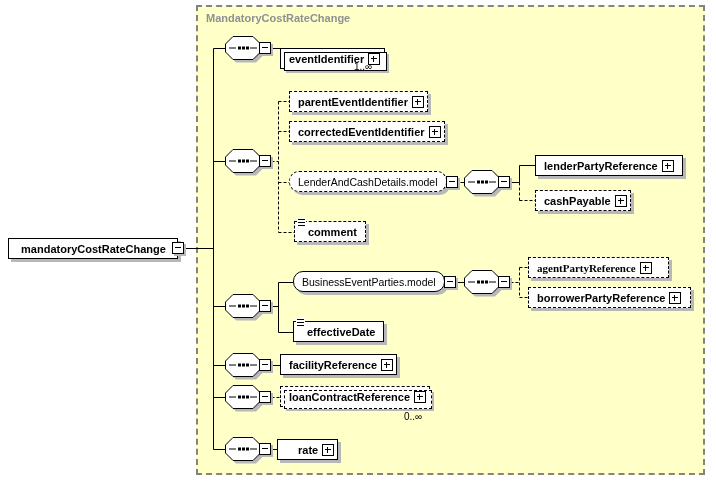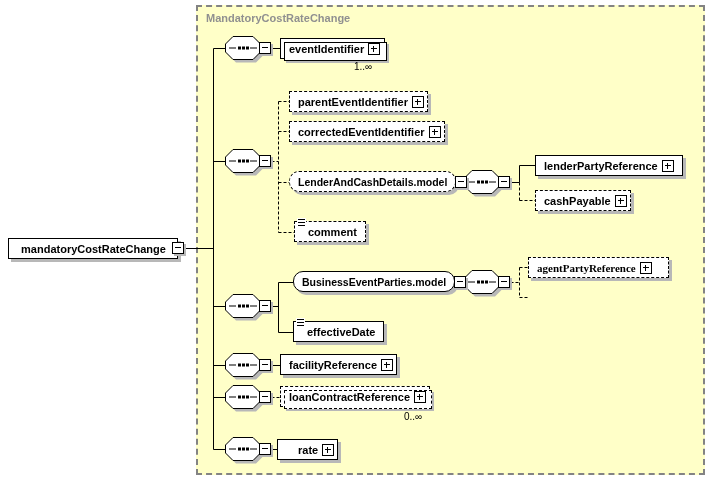--- a/index.html
+++ b/index.html
@@ -36,21 +36,21 @@
   .stacked::before{
     content:"";position:absolute;left:3px;top:3px;width:100%;height:100%;
     border:1px solid #000;background:#fff;z-index:-1;box-sizing:border-box;
     box-shadow:2px 2px 0 var(--sh);
   }
   .stacked.dashed::before{border-style:dashed;}
   
   .model-wrap{position:absolute;display:flex;align-items:center;}
   .mbox{
     height:21px;background:#fff;border:1px solid #000;border-radius:10px;
-    display:inline-flex;align-items:center;padding:0 8px;font-weight:bold;
+    display:inline-flex;align-items:center;padding:0 8px;font-weight:normal;
     font-size:10.5px;white-space:nowrap;box-shadow:3px 3px 0 var(--sh);
     box-sizing:border-box;color:#000;
   }
   .mbox.dashed{border-style:dashed;}
   
   .expander{
     position:relative;width:12px;height:12px;background:#fff;border:1px solid #000;
     box-sizing:border-box;flex:none;
   }
   .expander::before{content:"";position:absolute;left:2px;right:2px;top:4px;height:1px;background:#000;}
@@ -215,21 +215,21 @@
           <rect x="4" y="11.5" width="7" height="1"></rect>
           <rect x="13" y="10.5" width="3" height="3"></rect>
           <rect x="17" y="10.5" width="3" height="3"></rect>
           <rect x="21" y="10.5" width="3" height="3"></rect>
           <rect x="25" y="11.5" width="7" height="1"></rect>
         </g>
       </svg>
   </div>
   <div class="expander minus standalone" style="left:259px;top:443px;"></div>
 
-  <div class="ebox stacked" style="left:280px;top:38px;min-width:105px;">
+  <div class="ebox stacked" style="left:280px;top:48px;min-width:105px;">
     <span class="txt">eventIdentifier</span>
     <span class="expander plus"></span>
   </div>
   <div class="mult" style="left:340px;top:61px;width:46px;">1..∞</div>
 
   <div class="ebox dashed" style="left:289px;top:91px;min-width:137px;">
     <span class="txt">parentEventIdentifier</span>
     <span class="expander plus"></span>
   </div>
 
@@ -265,20 +265,24 @@
       <span class="txt">BusinessEventParties.model</span>
     </div>
     <div class="expander minus attached"></div>
   </div>
 
   <div class="ebox dashed" style="left:528px;top:257px;min-width:141px;font-family:Liberation Serif, serif;">
     <span class="txt">agentPartyReference</span>
     <span class="expander plus"></span>
   </div>
 
+  <div class="ebox dashed" style="left:528px;top:287px;min-width:163px;">
+    <span class="txt">borrowerPartyReference</span>
+    <span class="expander plus"></span>
+  </div>
 
   <div class="ebox noexp has-icon" style="left:293px;top:321px;min-width:90px;">
     <span class="ticon"></span>
     <span class="txt">effectiveDate</span>
   </div>
 
   <div class="ebox" style="left:280px;top:354px;min-width:117px;">
     <span class="txt">facilityReference</span>
     <span class="expander plus"></span>
   </div>

